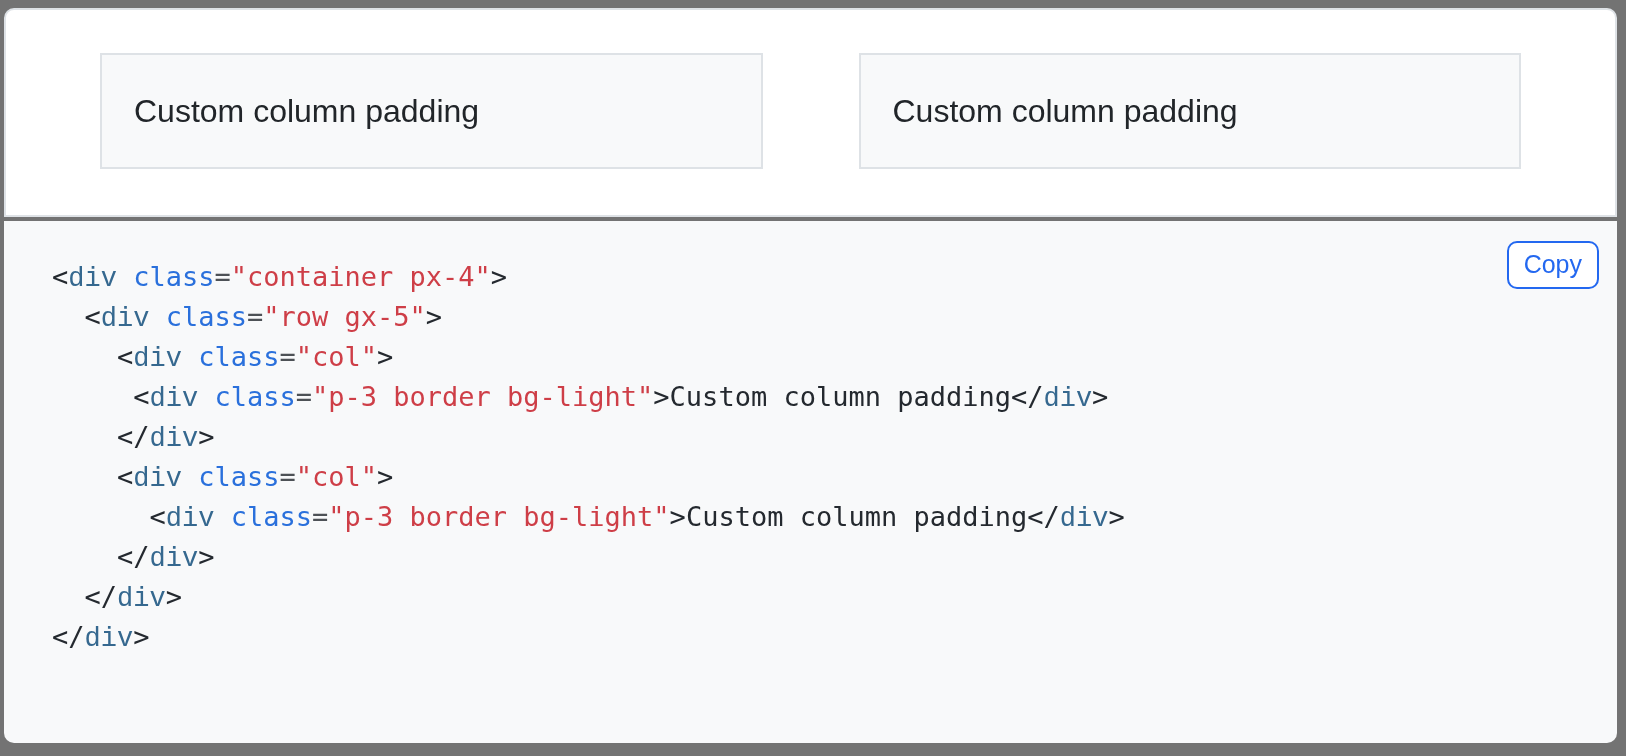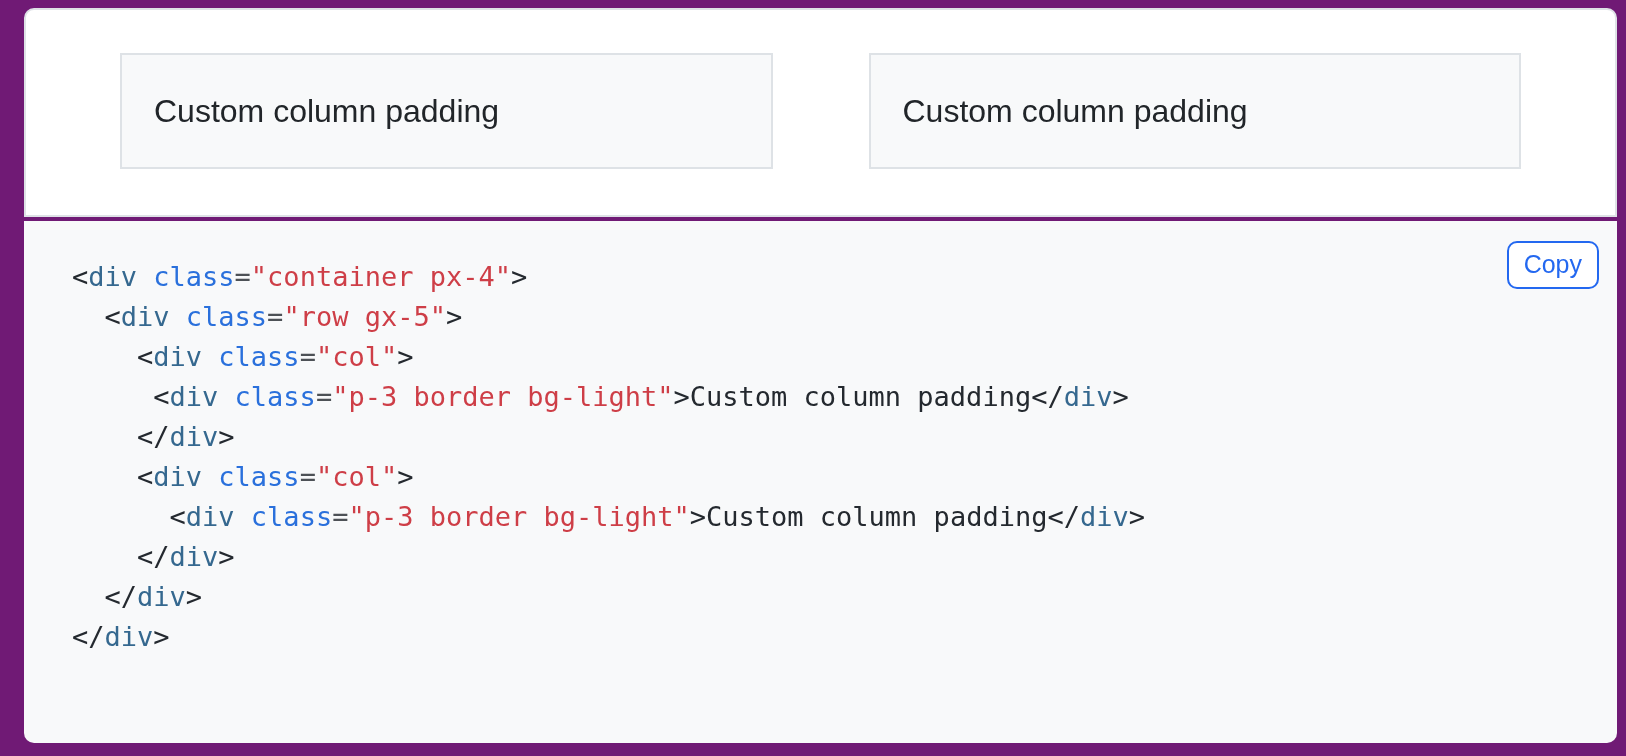--- a/index.html
+++ b/index.html
@@ -1,31 +1,31 @@
 <!DOCTYPE html>
 <html><head>
 <meta charset="utf-8">
 <style>
   html,body{margin:0;padding:0;background:#ffffff;}
   body{font-family:"Liberation Sans",sans-serif;-webkit-font-smoothing:antialiased;}
-  .page{position:relative;width:1626px;height:756px;box-sizing:border-box;padding:8px 9px 0 24px;overflow:hidden;background:#701a75;}
+  .page{position:relative;width:1626px;height:756px;box-sizing:border-box;padding:8px 9px 0 4px;overflow:hidden;background:#737373;}
 
   
   .example{box-sizing:border-box;height:209px;background:#ffffff;border:2px solid #dee2e6;border-radius:10px 10px 0 0;padding:43px 46px;}
   .demo-container{box-sizing:border-box;padding:0 48px;display:flex;gap:96px;}
   .demo-col{flex:1 1 0;min-width:0;}
   .demo-box{box-sizing:border-box;background:#f8f9fa;border:2px solid #dee2e6;padding:32px;font-size:32px;line-height:48px;color:#212529;white-space:nowrap;overflow:hidden;}
 
   
   .code-block{position:relative;box-sizing:border-box;margin-top:4px;height:522px;background:#f8f9fa;border-radius:0 0 10px 10px;padding:36px 48px;}
   .code{font-family:"DejaVu Sans Mono","Liberation Mono",monospace;font-size:27px;line-height:40px;color:#24292f;white-space:pre;margin:0;}
   .code-line{height:40px;white-space:pre;}
   .tok-punctuation{color:#24292f;}
   .tok-operator{color:#4d5156;}
-  .tok-tag{color:#35688f;}
+  .tok-tag{color:#35688f;font-family:Liberation Mono, monospace;}
   .tok-attr-name{color:#2a70dc;}
   .tok-attr-value{color:#ce3e47;}
   .tok-plain{color:#24292f;}
 
   .copy-btn{position:absolute;top:20px;right:18px;box-sizing:border-box;background:#ffffff;color:#2368f0;border:2px solid #2368f0;border-radius:10px;font-family:"Liberation Sans",sans-serif;font-size:25px;line-height:1;padding:9px 15px 10px;cursor:pointer;text-align:center;}
 </style>
 </head>
 <body>
 
 <div class="page">

